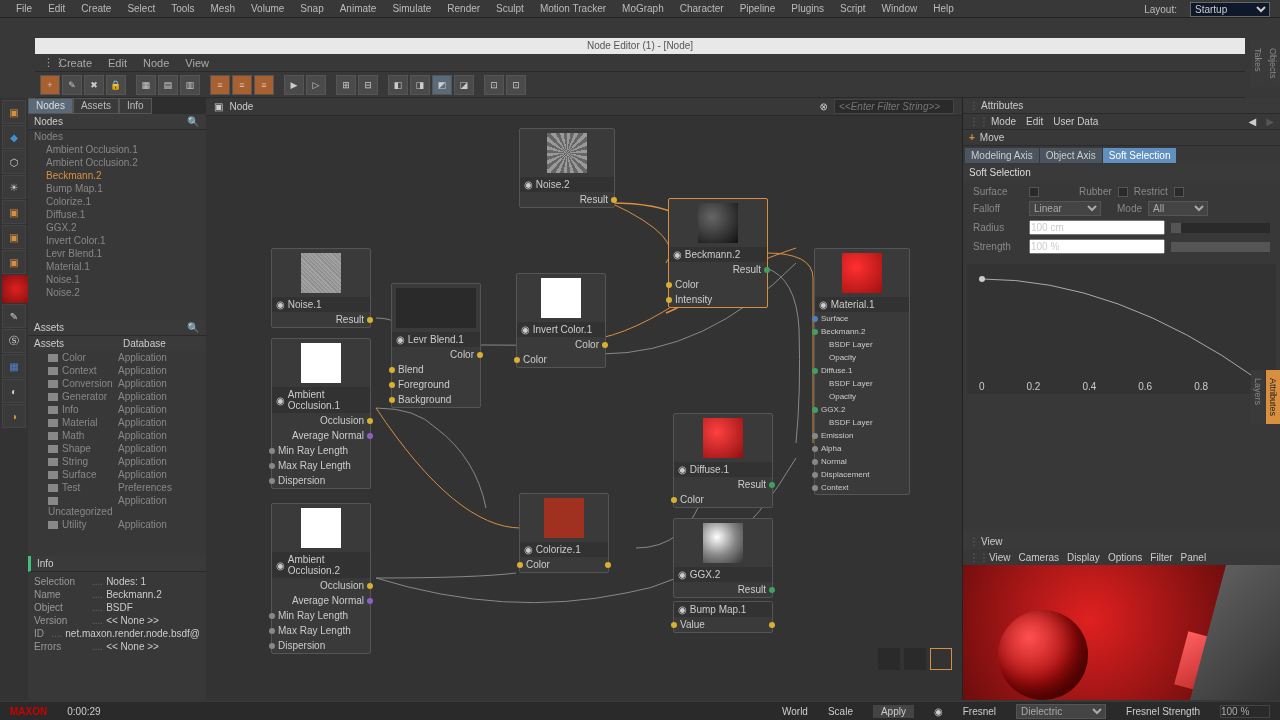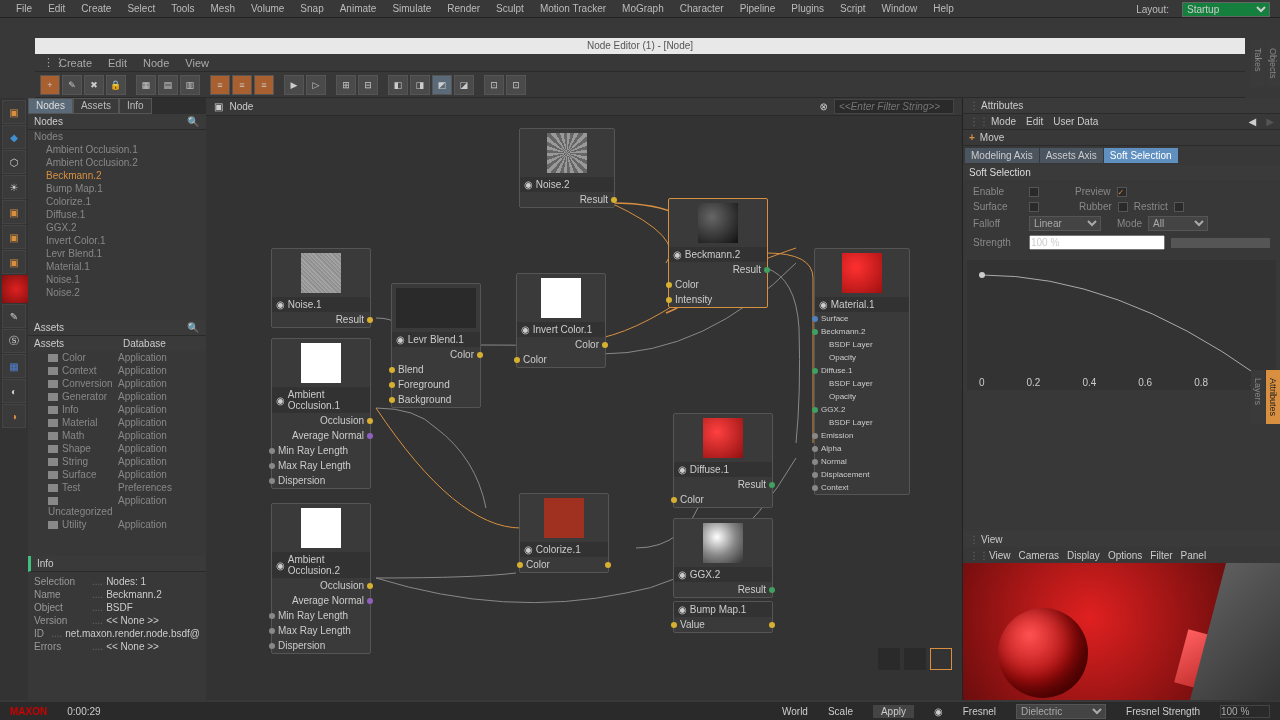--- a/index.html
+++ b/index.html
@@ -1,20 +1,20 @@
 <!DOCTYPE html>
 <html><head>
 <meta charset="utf-8">
 <style>
 *{margin:0;padding:0;box-sizing:border-box;font-family:Arial,sans-serif;font-size:10px;color:#ccc;user-select:none}
 body{background:#383838;width:1280px;height:720px;overflow:hidden;position:relative}
 .top-menu{height:18px;background:#383838;display:flex;align-items:center;padding:0 8px;border-bottom:1px solid #222}
 .top-menu span{padding:0 8px;cursor:pointer;color:#bbb}
 .layout-sel{position:absolute;right:10px;top:2px;display:flex;align-items:center;gap:5px}
-.layout-sel select{background:#15803d;border:1px solid #666;color:#ccc;font-size:10px;width:88px}
+.layout-sel select{background:#0f172a;border:1px solid #666;color:#ccc;font-size:10px;width:80px}
 .win-title{height:16px;background:#e8e8e8;color:#555;text-align:center;line-height:16px;font-size:10px;margin:20px 35px 0 35px}
 .editor-menu{height:18px;background:#383838;display:flex;align-items:center;margin:0 35px;border-bottom:1px solid #2a2a2a}
 .editor-menu span{padding:0 8px;color:#aaa;cursor:pointer;font-size:11px}
 .grip{width:12px;display:inline-block;color:#666}
 .toolbar{height:26px;background:#383838;display:flex;align-items:center;padding:0 5px;margin:0 35px;gap:2px;border-bottom:1px solid #2a2a2a}
 .tb-btn{width:20px;height:20px;background:#4a4a4a;border:1px solid #555;display:flex;align-items:center;justify-content:center;font-size:9px}
 .tb-btn.orange{background:#a86030}
 .tb-sep{width:6px}
 .main{display:flex;height:602px}
 .left-tools{width:28px;background:#333;display:flex;flex-direction:column;padding-top:2px;gap:1px}
@@ -566,44 +566,45 @@
       <div style="flex:1"></div>
       <span>◀</span>
       <span style="color:#555">▶</span>
     </div>
     <div class="move-row">
         <span class="plus">+</span>
         <span>Move</span>
       </div>
     <div class="attr-tabs">
       <div class="attr-tab">Modeling Axis</div>
-      <div class="attr-tab">Assets Axis</div>
+      <div class="attr-tab">Object Axis</div>
       <div class="attr-tab active">Soft Selection</div>
     </div>
     <div class="attr-sec">Soft Selection</div>
     <div class="attr-body">
-      <div class="attr-row">
-          <span class="albl">Enable</span>
-          <span class="chk"></span>
-        <span class="albl" style="width:auto;margin-left:30px">Preview</span>
-          <span class="chk on"></span>
-        </div>
       <div class="attr-row">
           <span class="albl">Surface</span>
           <span class="chk"></span>
         <span class="albl" style="width:auto;margin-left:34px">Rubber</span>
           <span class="chk"></span>
         <span class="albl" style="width:auto;">Restrict</span>
           <span class="chk"></span>
         </div>
       <div class="attr-row">
           <span class="albl">Falloff</span>
           <select style="width:72px"><option>Linear</option></select>
         <span class="albl" style="width:auto;margin-left:10px">Mode</span>
           <select style="width:60px"><option>All</option></select>
+        </div>
+      <div class="attr-row">
+          <span class="albl">Radius</span>
+          <input value="100 cm" style="">
+          <div class="slider">
+            <div class="slider-fill" style="width:10%"></div>
+          </div>
         </div>
       <div class="attr-row">
           <span class="albl">Strength</span>
           <input value="100 %" style="">
           <div class="slider">
             <div class="slider-fill" style="width:100%"></div>
           </div>
         </div>
     </div>
     <div class="curve">

